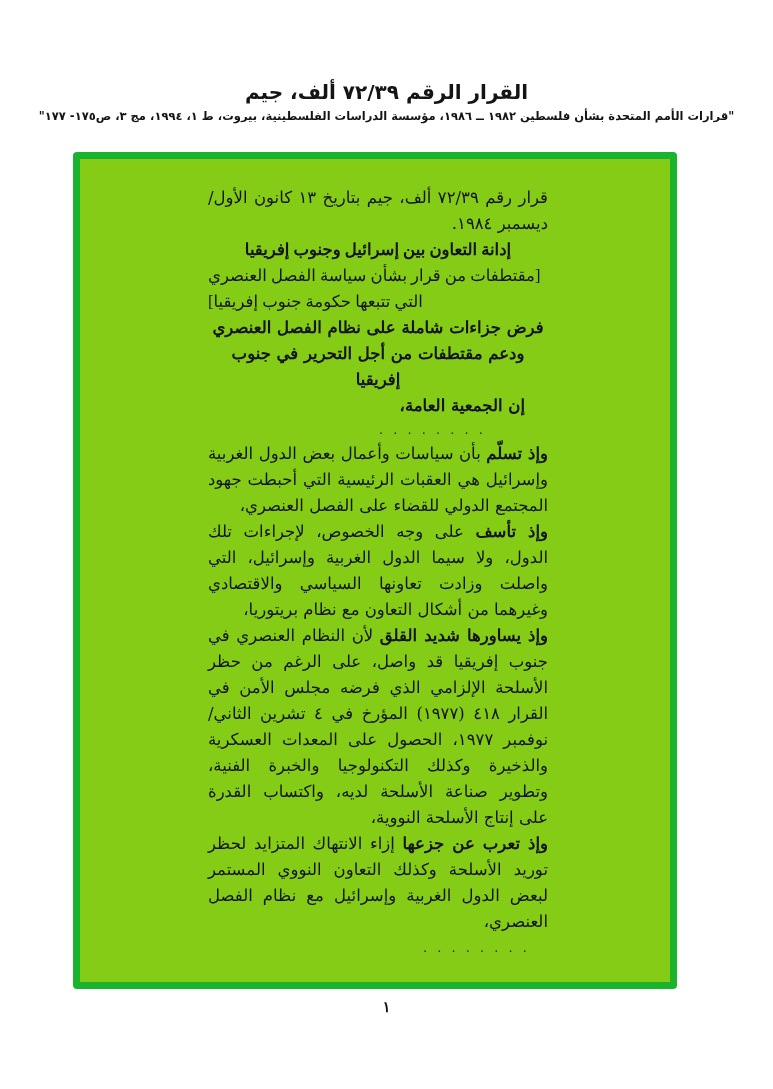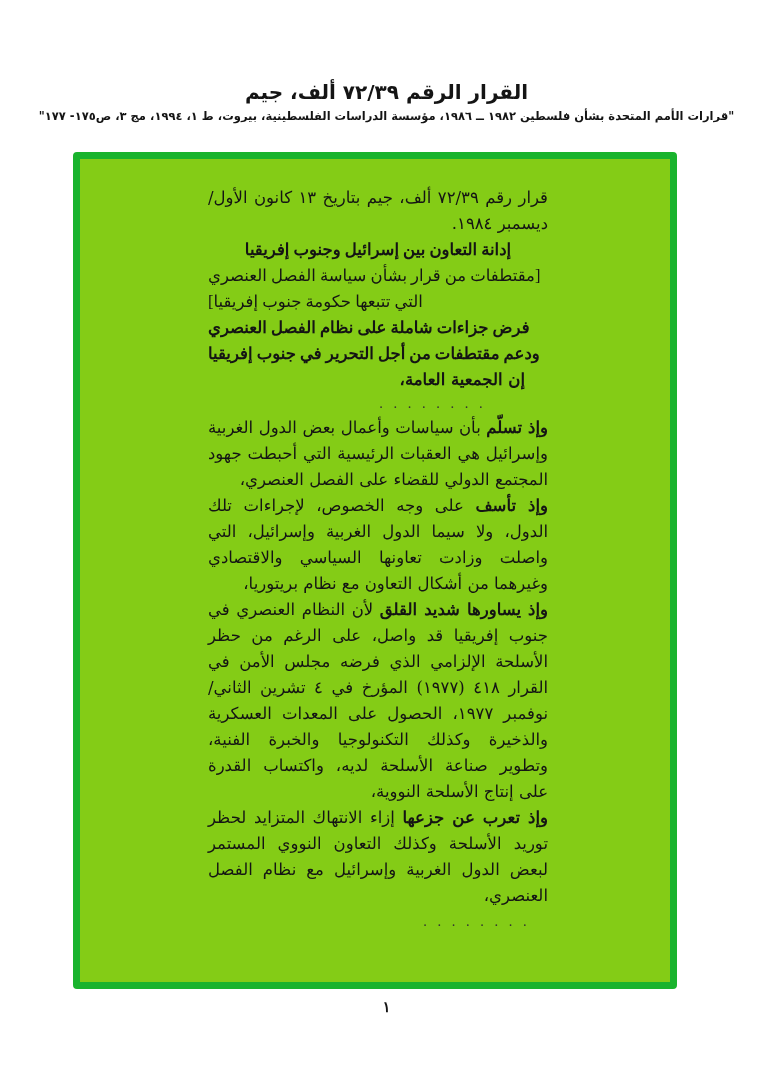--- a/index.html
+++ b/index.html
@@ -65,23 +65,22 @@
     margin-top: 2px;
     font-family: Liberation Serif, serif;
   }
   .subtitle { text-align: left; font-family: Liberation Serif, serif; }
   .sect-letter {
     text-align: center;
     font-weight: 700;
     margin-top: 7px;
   }
   .sect-title {
-    text-align: left;
+    text-align: center;
     font-weight: 700;
-    font-family: Liberation Serif, serif;
   }
   .intro {
     text-align: right;
     font-weight: 700;
     padding-right: 23px;
     margin-top: 8px;
   }
   .dots {
     text-align: right;
     font-size: 13px;

